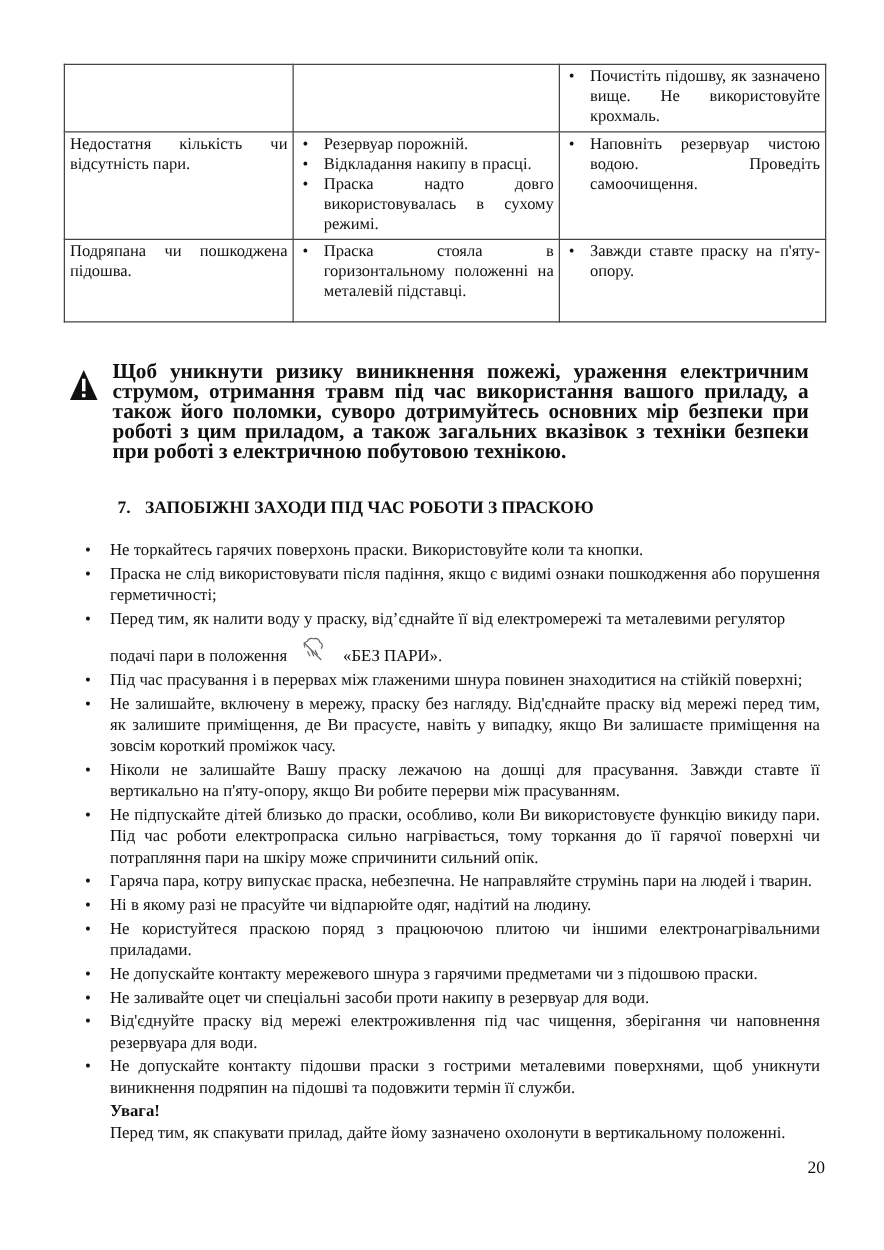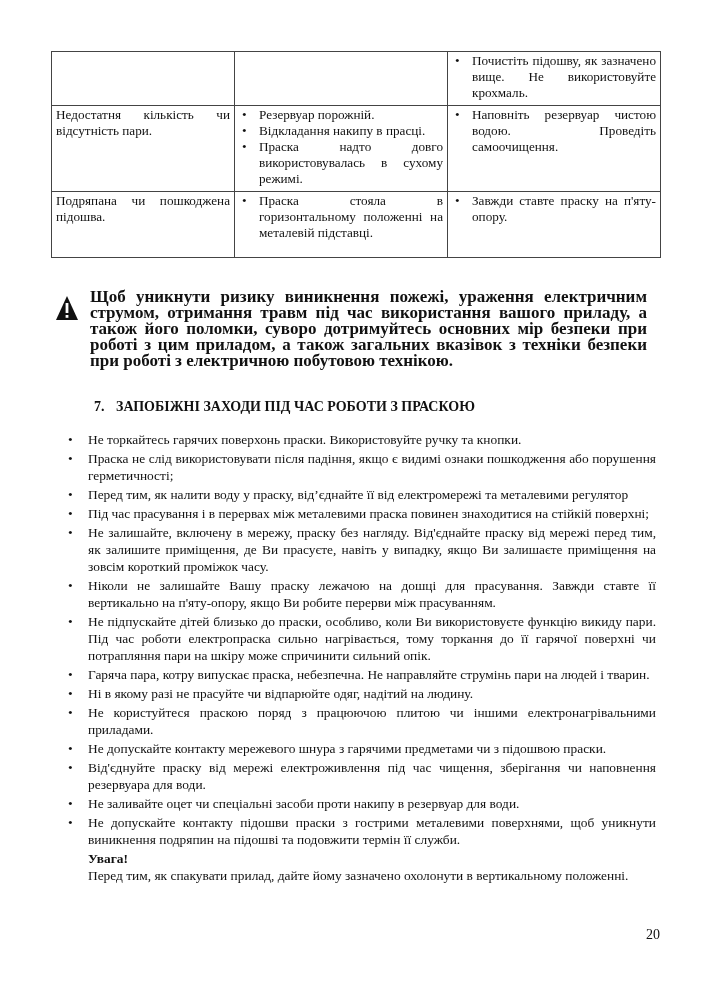--- a/index.html
+++ b/index.html
@@ -116,35 +116,44 @@
     <rect x="10.6" y="20" width="2.8" height="2.8" fill="#fff"></rect>
   </svg>
   <div class="warn-text">Щоб уникнути ризику виникнення пожежі, ураження електричним струмом, отримання травм під час використання вашого приладу, а також його поломки, суворо дотримуйтесь основних мір безпеки при роботі з цим приладом, а також загальних вказівок з техніки безпеки при роботі з електричною побутовою технікою.</div>
 
   <div class="section-title">
     <span class="num">7.</span>
     <span>ЗАПОБІЖНІ ЗАХОДИ ПІД ЧАС РОБОТИ З ПРАСКОЮ</span>
   </div>
 
   <ul class="main">
-    <li>Не торкайтесь гарячих поверхонь праски. Використовуйте ручку та кнопки.</li>
+    <li>Не торкайтесь гарячих поверхонь праски. Використовуйте коли та кнопки.</li>
     <li>Праска не слід використовувати після падіння, якщо є видимі ознаки пошкодження або порушення герметичності;</li>
     <li>
       <span>Перед тим, як налити воду у праску, від’єднайте її від електромережі та металевими регулятор</span><br>
+      <span class="steam-line">
+        <span>подачі пари в положення</span>
+        <svg class="steam-icon" viewBox="0 0 22 22">
+          <path d="M5 9 q-2 -4 2 -5 q1 -3 5 -2 q4 -1 5 3 q3 1 1 5" fill="none" stroke="#666" stroke-width="1"></path>
+          <path d="M7 12 l2 4 M10 11 l2 5 M13 11 l2 4" stroke="#666" stroke-width="1"></path>
+          <path d="M4 5 L18 19" stroke="#666" stroke-width="1"></path>
+        </svg>
+        <span>«БЕЗ ПАРИ».</span>
+      </span>
     </li>
-    <li>Під час прасування і в перервах між металевими праска повинен знаходитися на стійкій поверхні;</li>
+    <li>Під час прасування і в перервах між глаженими шнура повинен знаходитися на стійкій поверхні;</li>
     <li>Не залишайте, включену в мережу, праску без нагляду. Від'єднайте праску від мережі перед тим, як залишите приміщення, де Ви прасуєте, навіть у випадку, якщо Ви залишаєте приміщення на зовсім короткий проміжок часу.</li>
     <li>Ніколи не залишайте Вашу праску лежачою на дошці для прасування. Завжди ставте її вертикально на п'яту-опору, якщо Ви робите перерви між прасуванням.</li>
     <li>Не підпускайте дітей близько до праски, особливо, коли Ви використовуєте функцію викиду пари. Під час роботи електропраска сильно нагрівається, тому торкання до її гарячої поверхні чи потрапляння пари на шкіру може спричинити сильний опік.</li>
     <li>Гаряча пара, котру випускає праска, небезпечна. Не направляйте струмінь пари на людей і тварин.</li>
     <li>Ні в якому разі не прасуйте чи відпарюйте одяг, надітий на людину.</li>
     <li>Не користуйтеся праскою поряд з працюючою плитою чи іншими електронагрівальними приладами.</li>
     <li>Не допускайте контакту мережевого шнура з гарячими предметами чи з підошвою праски.</li>
+    <li>Не заливайте оцет чи спеціальні засоби проти накипу в резервуар для води.</li>
     <li>Від'єднуйте праску від мережі електроживлення під час чищення, зберігання чи наповнення резервуара для води.</li>
-    <li>Не заливайте оцет чи спеціальні засоби проти накипу в резервуар для води.</li>
     <li>Не допускайте контакту підошви праски з гострими металевими поверхнями, щоб уникнути виникнення подряпин на підошві та подовжити термін її служби.</li>
     <li class="noBullet">
       <span class="attention">Увага!</span><br>
       <span>Перед тим, як спакувати прилад, дайте йому зазначено охолонути в вертикальному положенні.</span>
     </li>
   </ul>
 
   <div class="page-number">20</div>
 </div>
 

